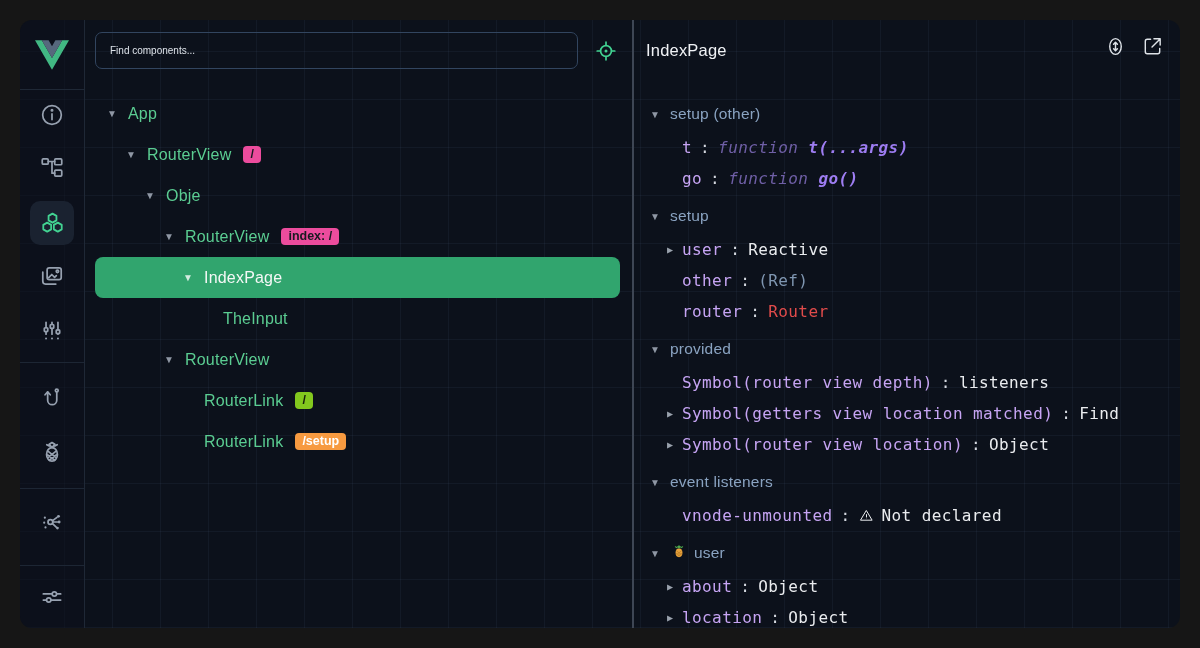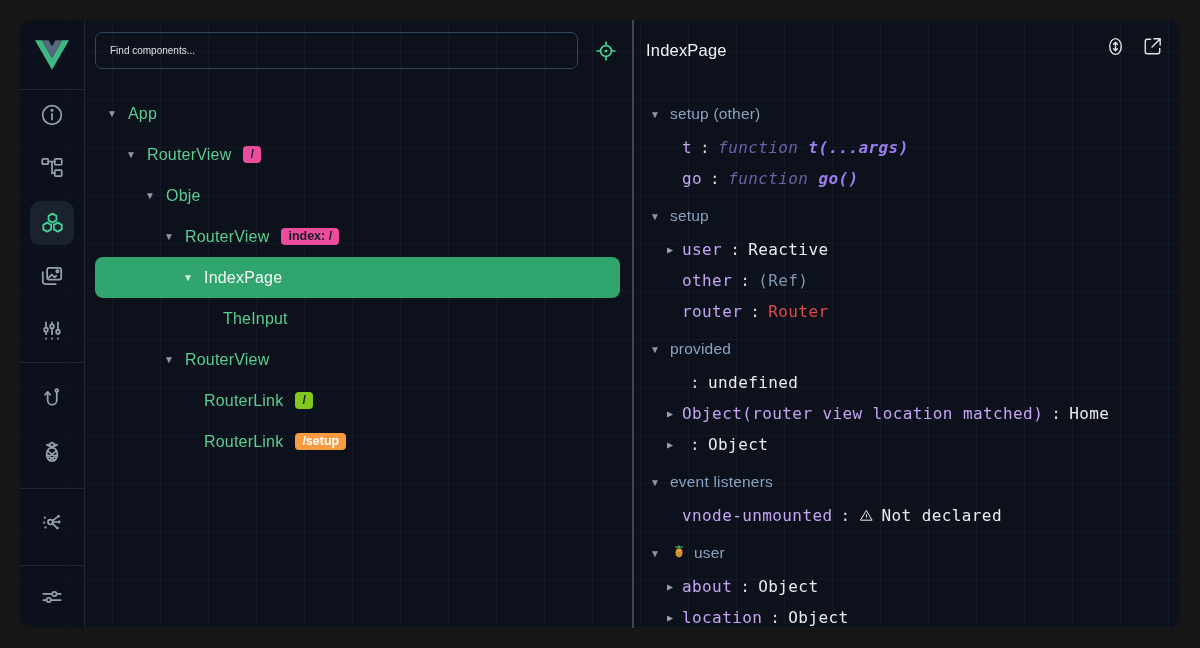--- a/index.html
+++ b/index.html
@@ -292,31 +292,33 @@
             <span class="v-error">Router</span>
           </div>
         </div>
         <div class="section">
           <div class="section-header">
             <span class="sec-caret">▼</span>
             <span class="section-title">provided</span>
           </div>
           <div class="state-row">
             <span class="row-arrow"></span>
-            <span class="colon">:</span>
-            <span class="v-plain">undefined</span>
-          </div>
-          <div class="state-row">
-            <span class="row-arrow">▶</span>
-            <span class="k">Object(router view location matched)</span>
-            <span class="colon">:</span>
-            <span class="v-plain">Home</span>
-          </div>
-          <div class="state-row">
-            <span class="row-arrow">▶</span>
+            <span class="k">Symbol(router view depth)</span>
+            <span class="colon">:</span>
+            <span class="v-plain">listeners</span>
+          </div>
+          <div class="state-row">
+            <span class="row-arrow">▶</span>
+            <span class="k">Symbol(getters view location matched)</span>
+            <span class="colon">:</span>
+            <span class="v-plain">Find</span>
+          </div>
+          <div class="state-row">
+            <span class="row-arrow">▶</span>
+            <span class="k">Symbol(router view location)</span>
             <span class="colon">:</span>
             <span class="v-plain">Object</span>
           </div>
         </div>
         <div class="section">
           <div class="section-header">
             <span class="sec-caret">▼</span>
             <span class="section-title">event listeners</span>
           </div>
           <div class="state-row">

